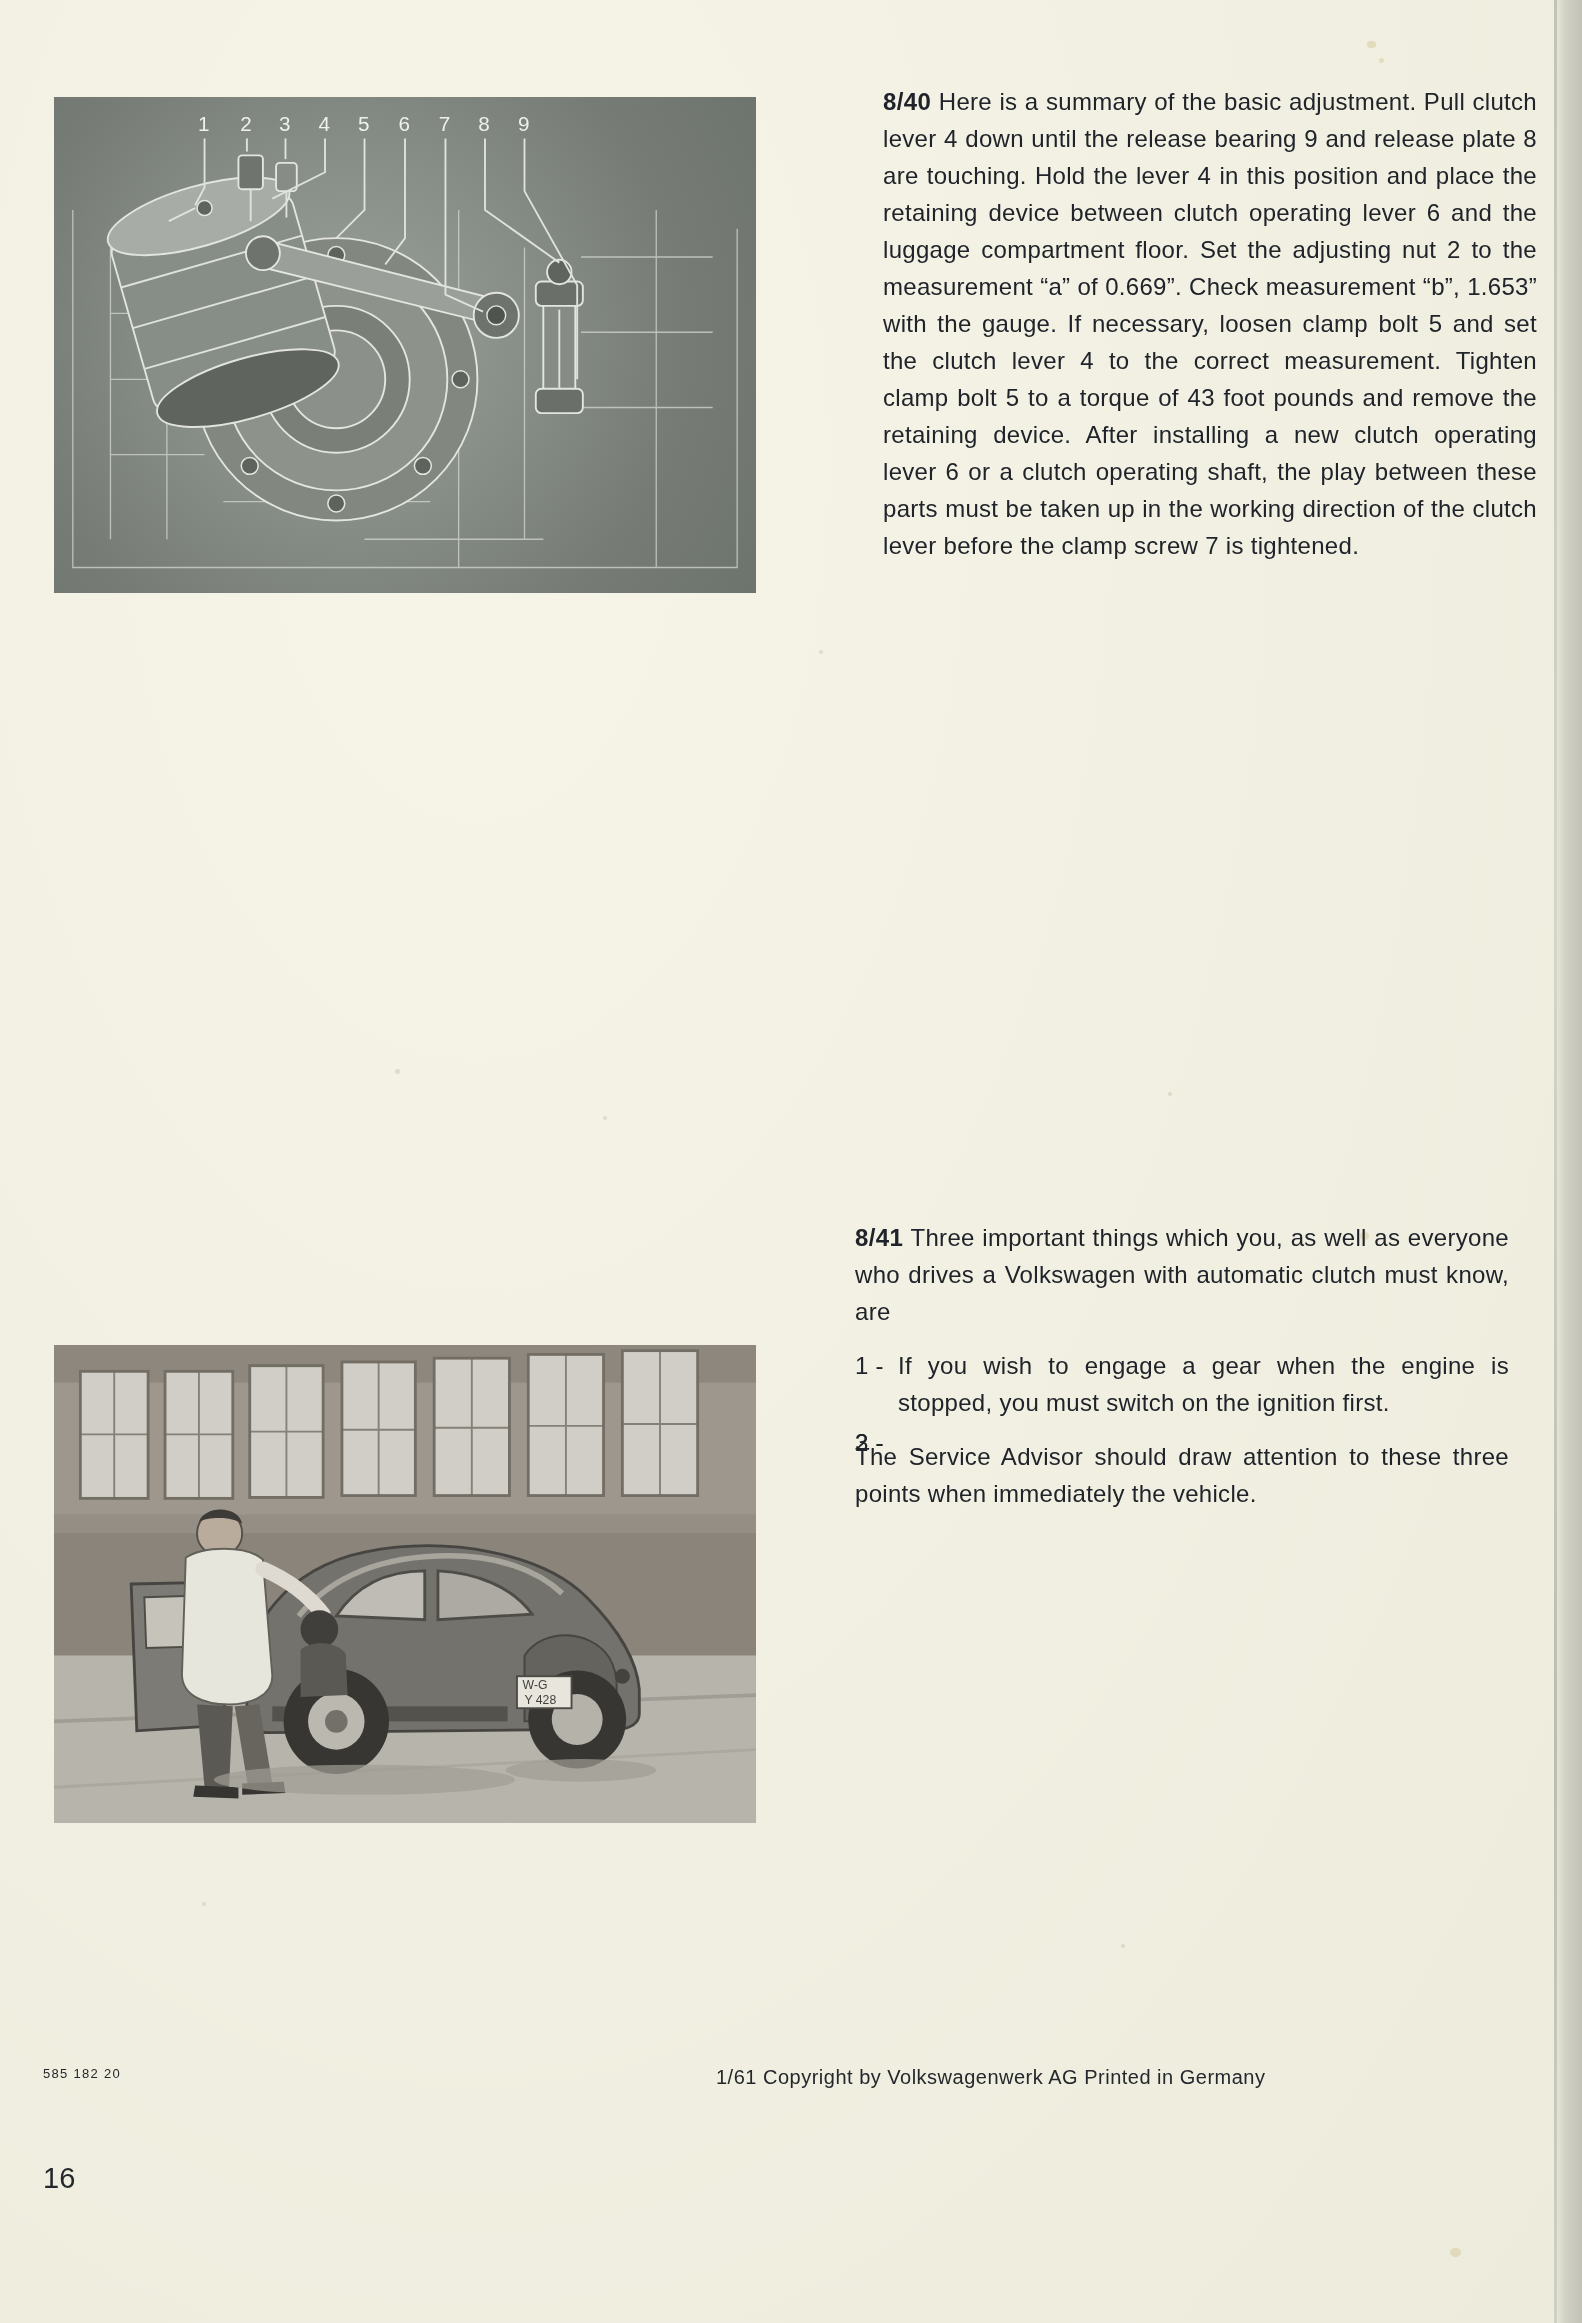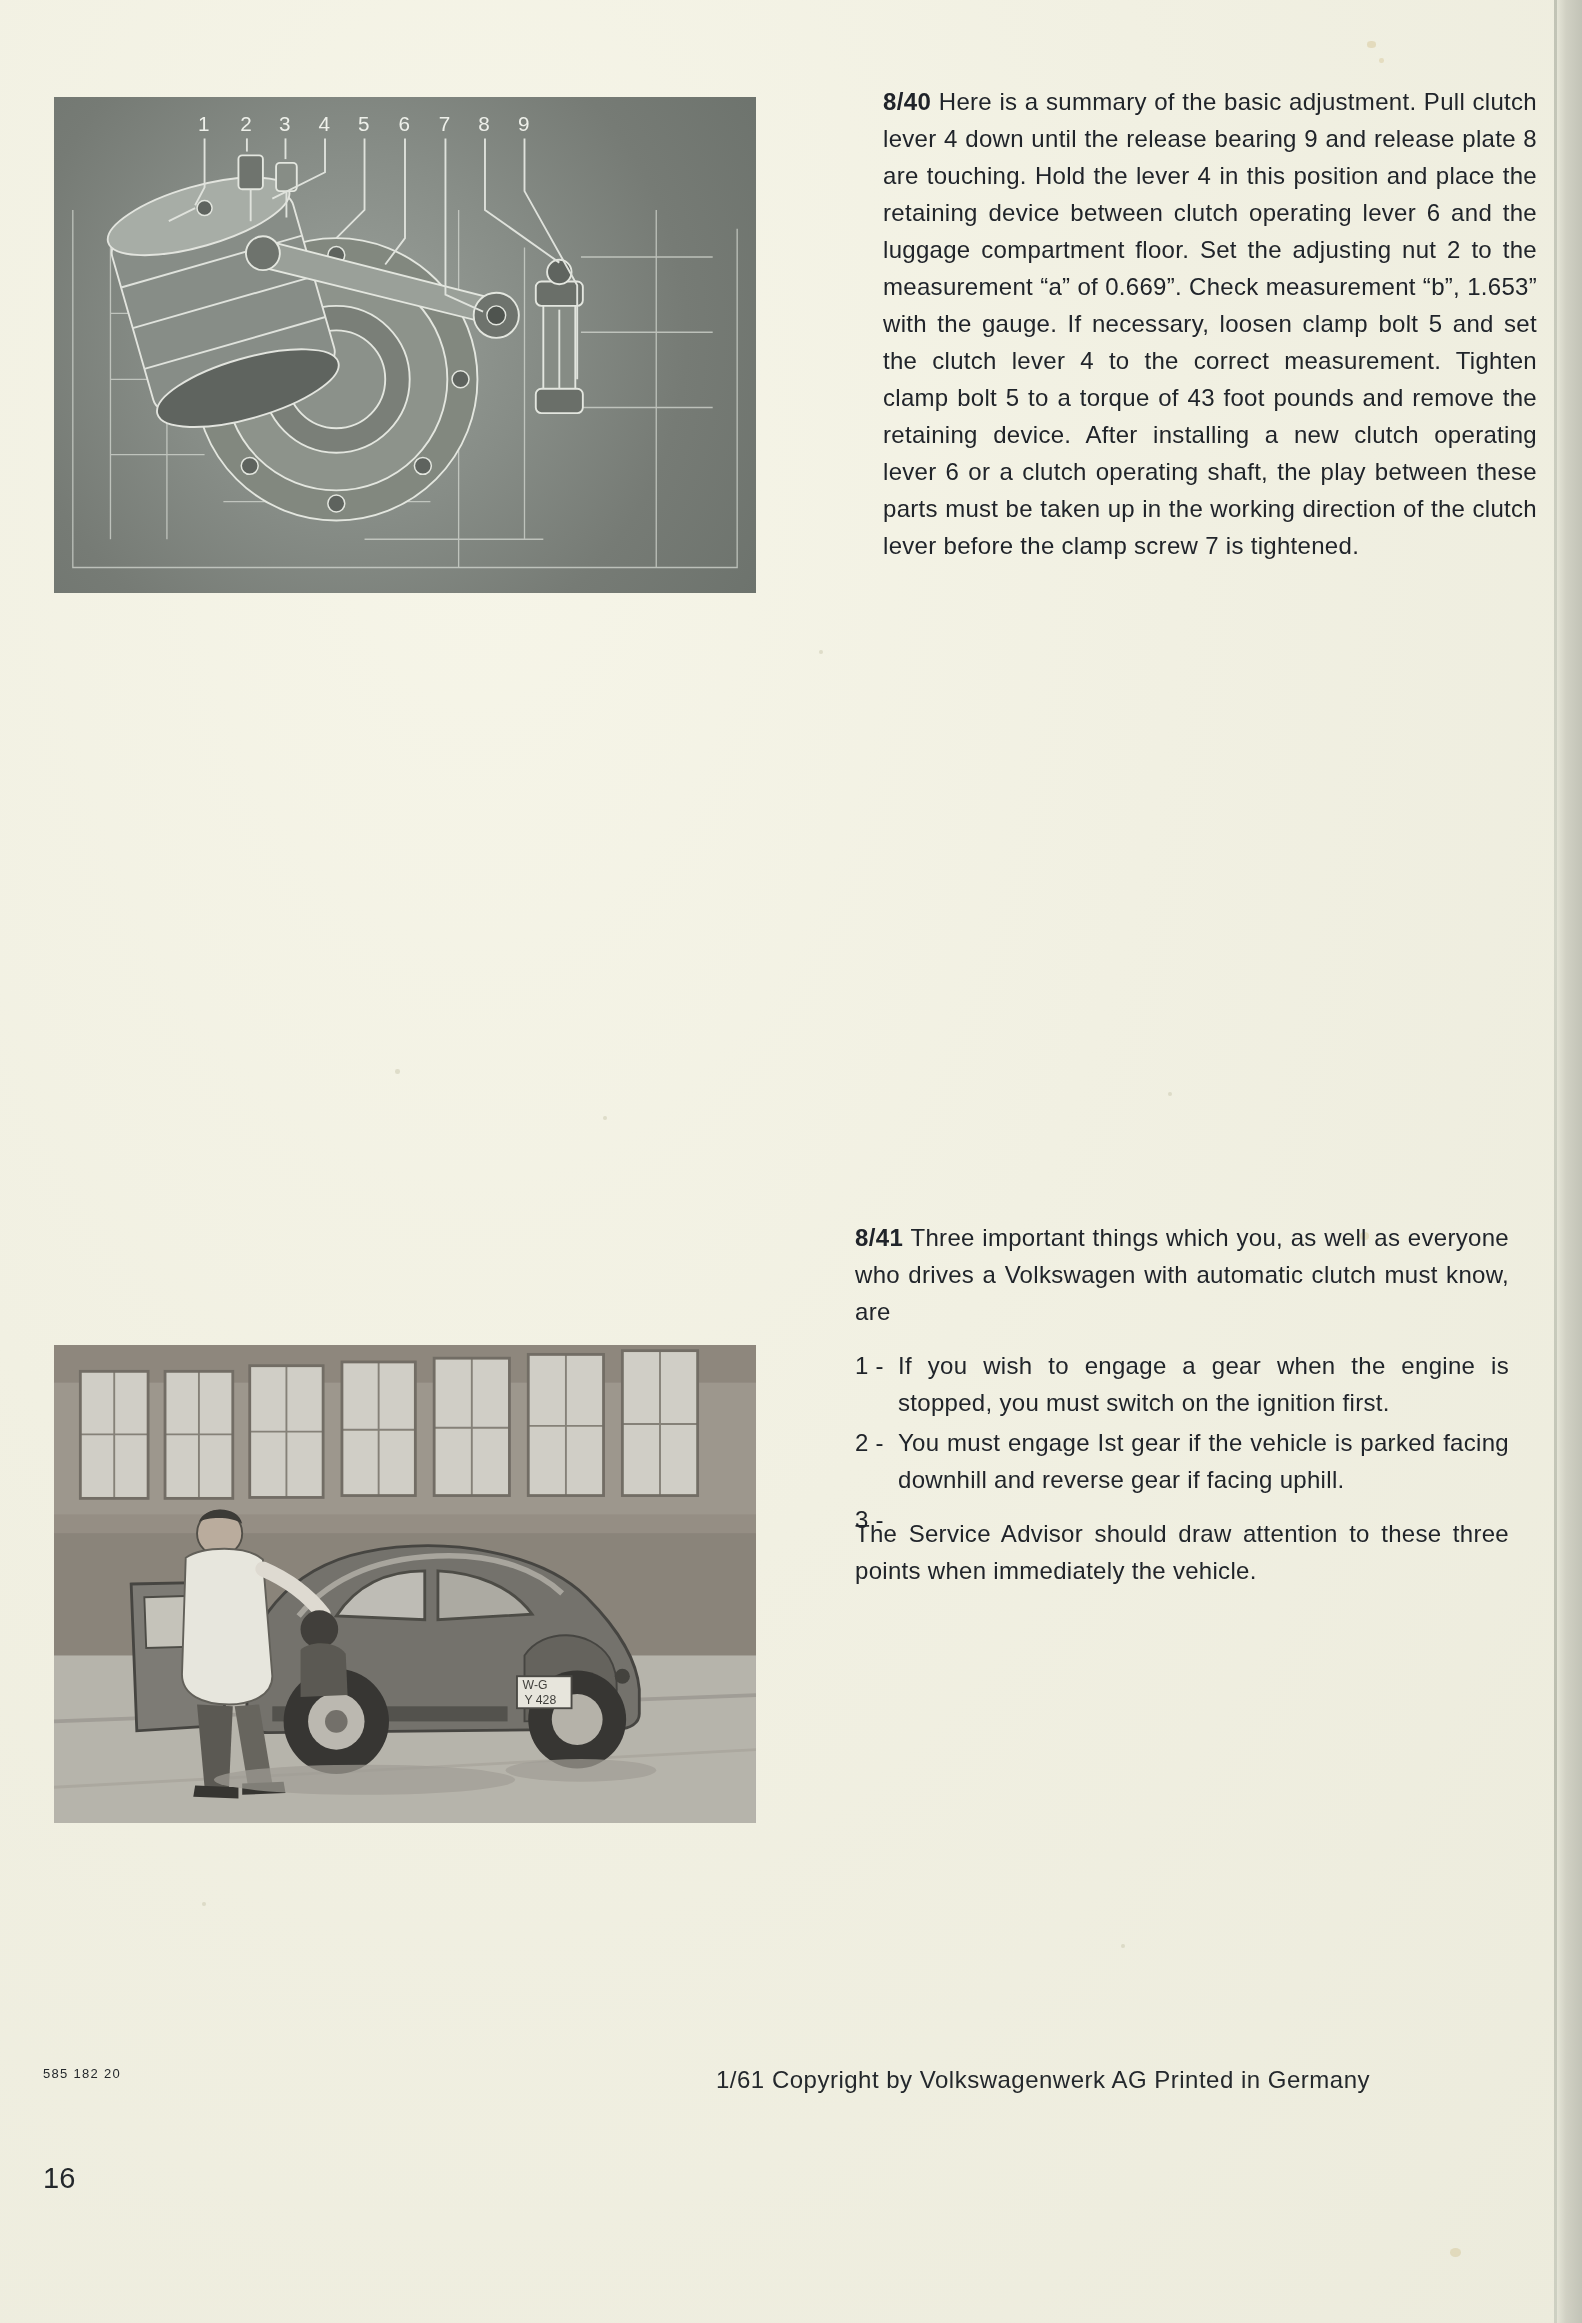--- a/index.html
+++ b/index.html
@@ -123,21 +123,21 @@
     left: 43px;
     top: 2066px;
     font-size: 13px;
     letter-spacing: 1.3px;
     color: #24282c;
   }
   #footer-center {
     position: absolute;
     left: 716px;
     top: 2066px;
-    font-size: 24px;
+    font-size: 20px;
     letter-spacing: 0.5px;
     color: #24282c;
     white-space: nowrap;
     text-align: right;
   }
   #page-number {
     position: absolute;
     left: 43px;
     top: 2162px;
     font-size: 29px;
@@ -359,21 +359,20 @@
       <span>Three important things which you, as well as everyone who drives a Volkswagen with automatic clutch must know, are</span>
     </div>
 
     <ol class="numlist">
       <li>
         <span class="marker">1 -</span>
         <span>If you wish to engage a gear when the engine is stopped, you must switch on the ignition first.</span>
       </li>
       <li>
         <span class="marker">2 -</span>
-        <span>You must engage Ist gear if the vehicle is parked facing downhill and reverse gear if facing uphill.</span>
       </li>
       <li>
         <span class="marker">3 -</span>
       </li>
     </ol>
 
     <div>The Service Advisor should draw attention to these three points when immediately the vehicle.</div>
   </div>
 
   <div id="footer-left">585 182 20</div>

